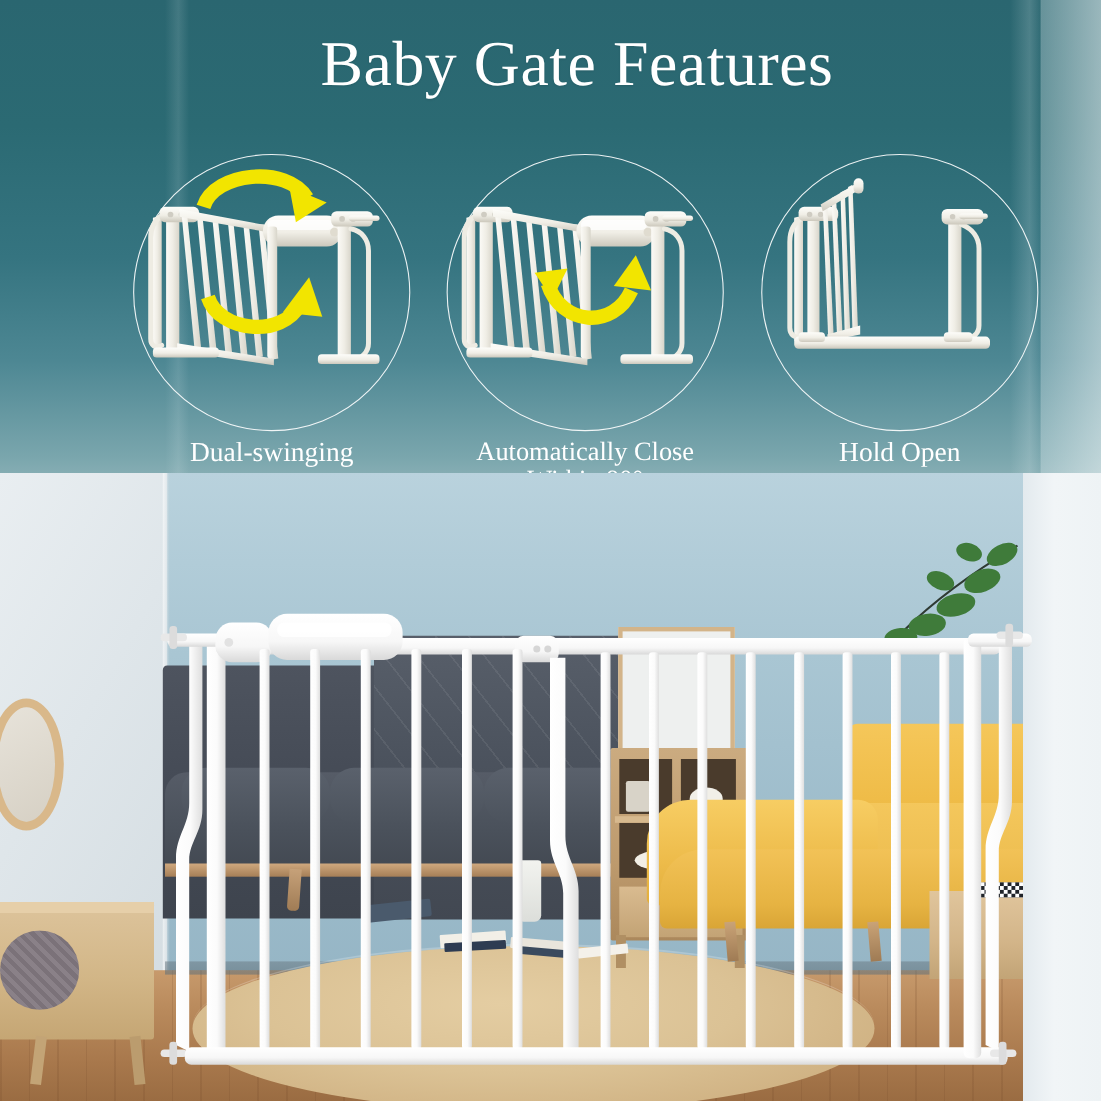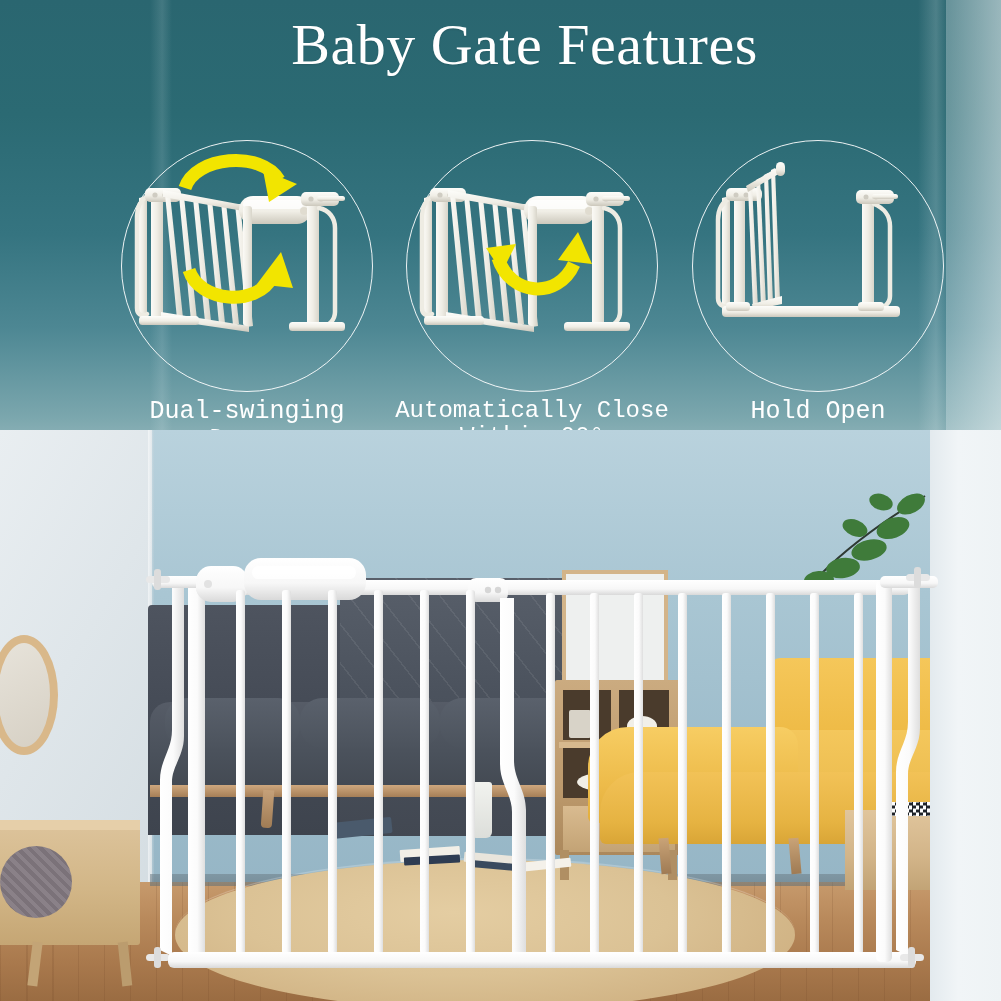--- a/index.html
+++ b/index.html
@@ -25,21 +25,21 @@
   .seam{position:absolute;top:0;height:520px;pointer-events:none;}
   .seam.left{left:150px;width:22px;
     background:linear-gradient(90deg,rgba(255,255,255,0) 0%,rgba(235,244,246,.13) 55%,rgba(255,255,255,0) 100%);}
   .seam.right{left:918px;width:30px;
     background:linear-gradient(90deg,rgba(255,255,255,0) 0%,rgba(238,246,248,.18) 60%,rgba(255,255,255,0) 100%);}
   .seam.farright{left:946px;width:55px;
     background:linear-gradient(90deg,rgba(240,247,249,.30) 0%,rgba(246,250,251,.55) 100%);}
 
   
   .title{
-    position:absolute;left:0;top:14px;width:1001px;text-align:center;
+    position:absolute;left:0;top:27px;width:1001px;text-align:center;
     color:#ffffff;font-size:58px;letter-spacing:.5px;line-height:1.08;
     font-family:"Liberation Serif", serif;
     text-shadow:0 1px 2px rgba(0,0,0,.10);
     padding-left:48px;
   }
 
   
   .features{position:absolute;left:0;top:140px;width:1001px;height:320px;}
   .feature{position:absolute;top:0;width:300px;height:320px;}
   .f0{left:97px;} .f1{left:382px;} .f2{left:668px;}
@@ -51,21 +51,21 @@
   }
   .art{
     position:absolute;left:50%;top:0;transform:translateX(-50%);
     width:252px;height:252px;
   }
   .art svg{width:100%;height:100%;display:block;overflow:visible;}
 
   .cap{
     position:absolute;left:0;top:258px;width:300px;text-align:center;
     color:#ffffff;font-size:25px;line-height:1.10;
-    font-family:Liberation Mono, monospace;
+    font-family:Liberation Serif, serif;
   }
   .f1 .cap{font-size:24px;}
 
   
   .photo{position:absolute;left:0;top:430px;width:1001px;height:571px;overflow:hidden;}
 
   
   .wall-blue{position:absolute;left:150px;top:0;width:800px;height:470px;
     background:linear-gradient(180deg,#b9d2dd 0%,#a9c6d3 35%,#9dbccb 70%,#95b5c5 100%);}
   .wall-white-l{position:absolute;left:0;top:0;width:152px;height:520px;

